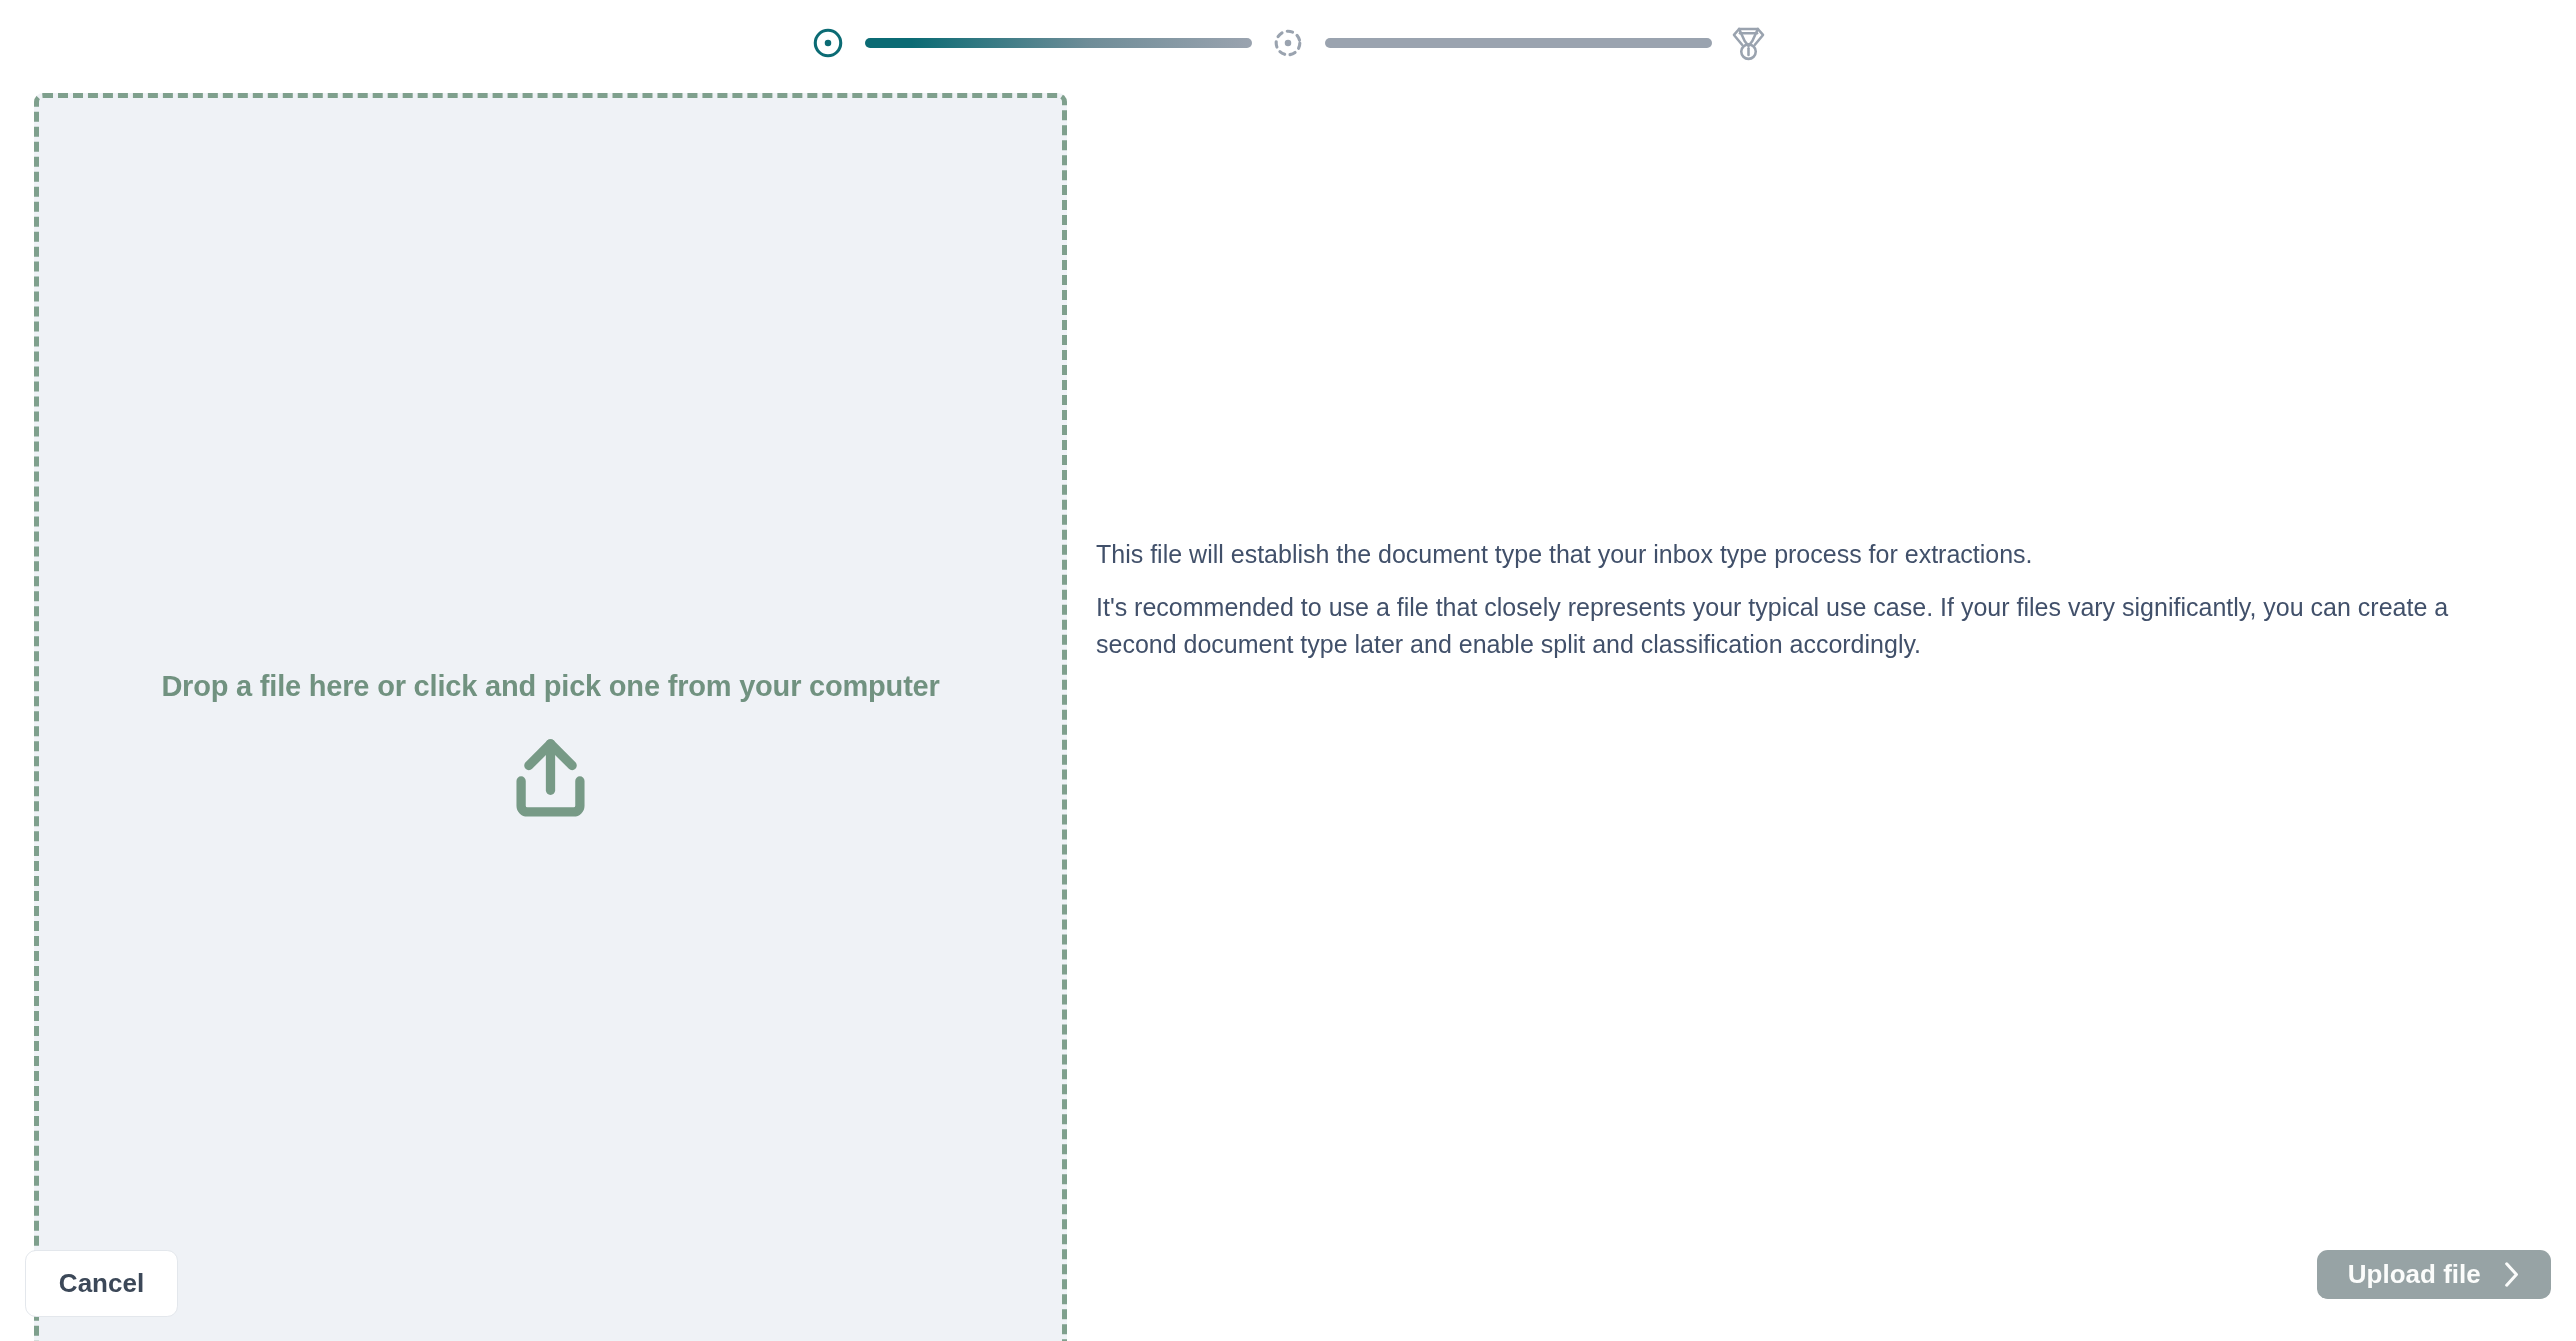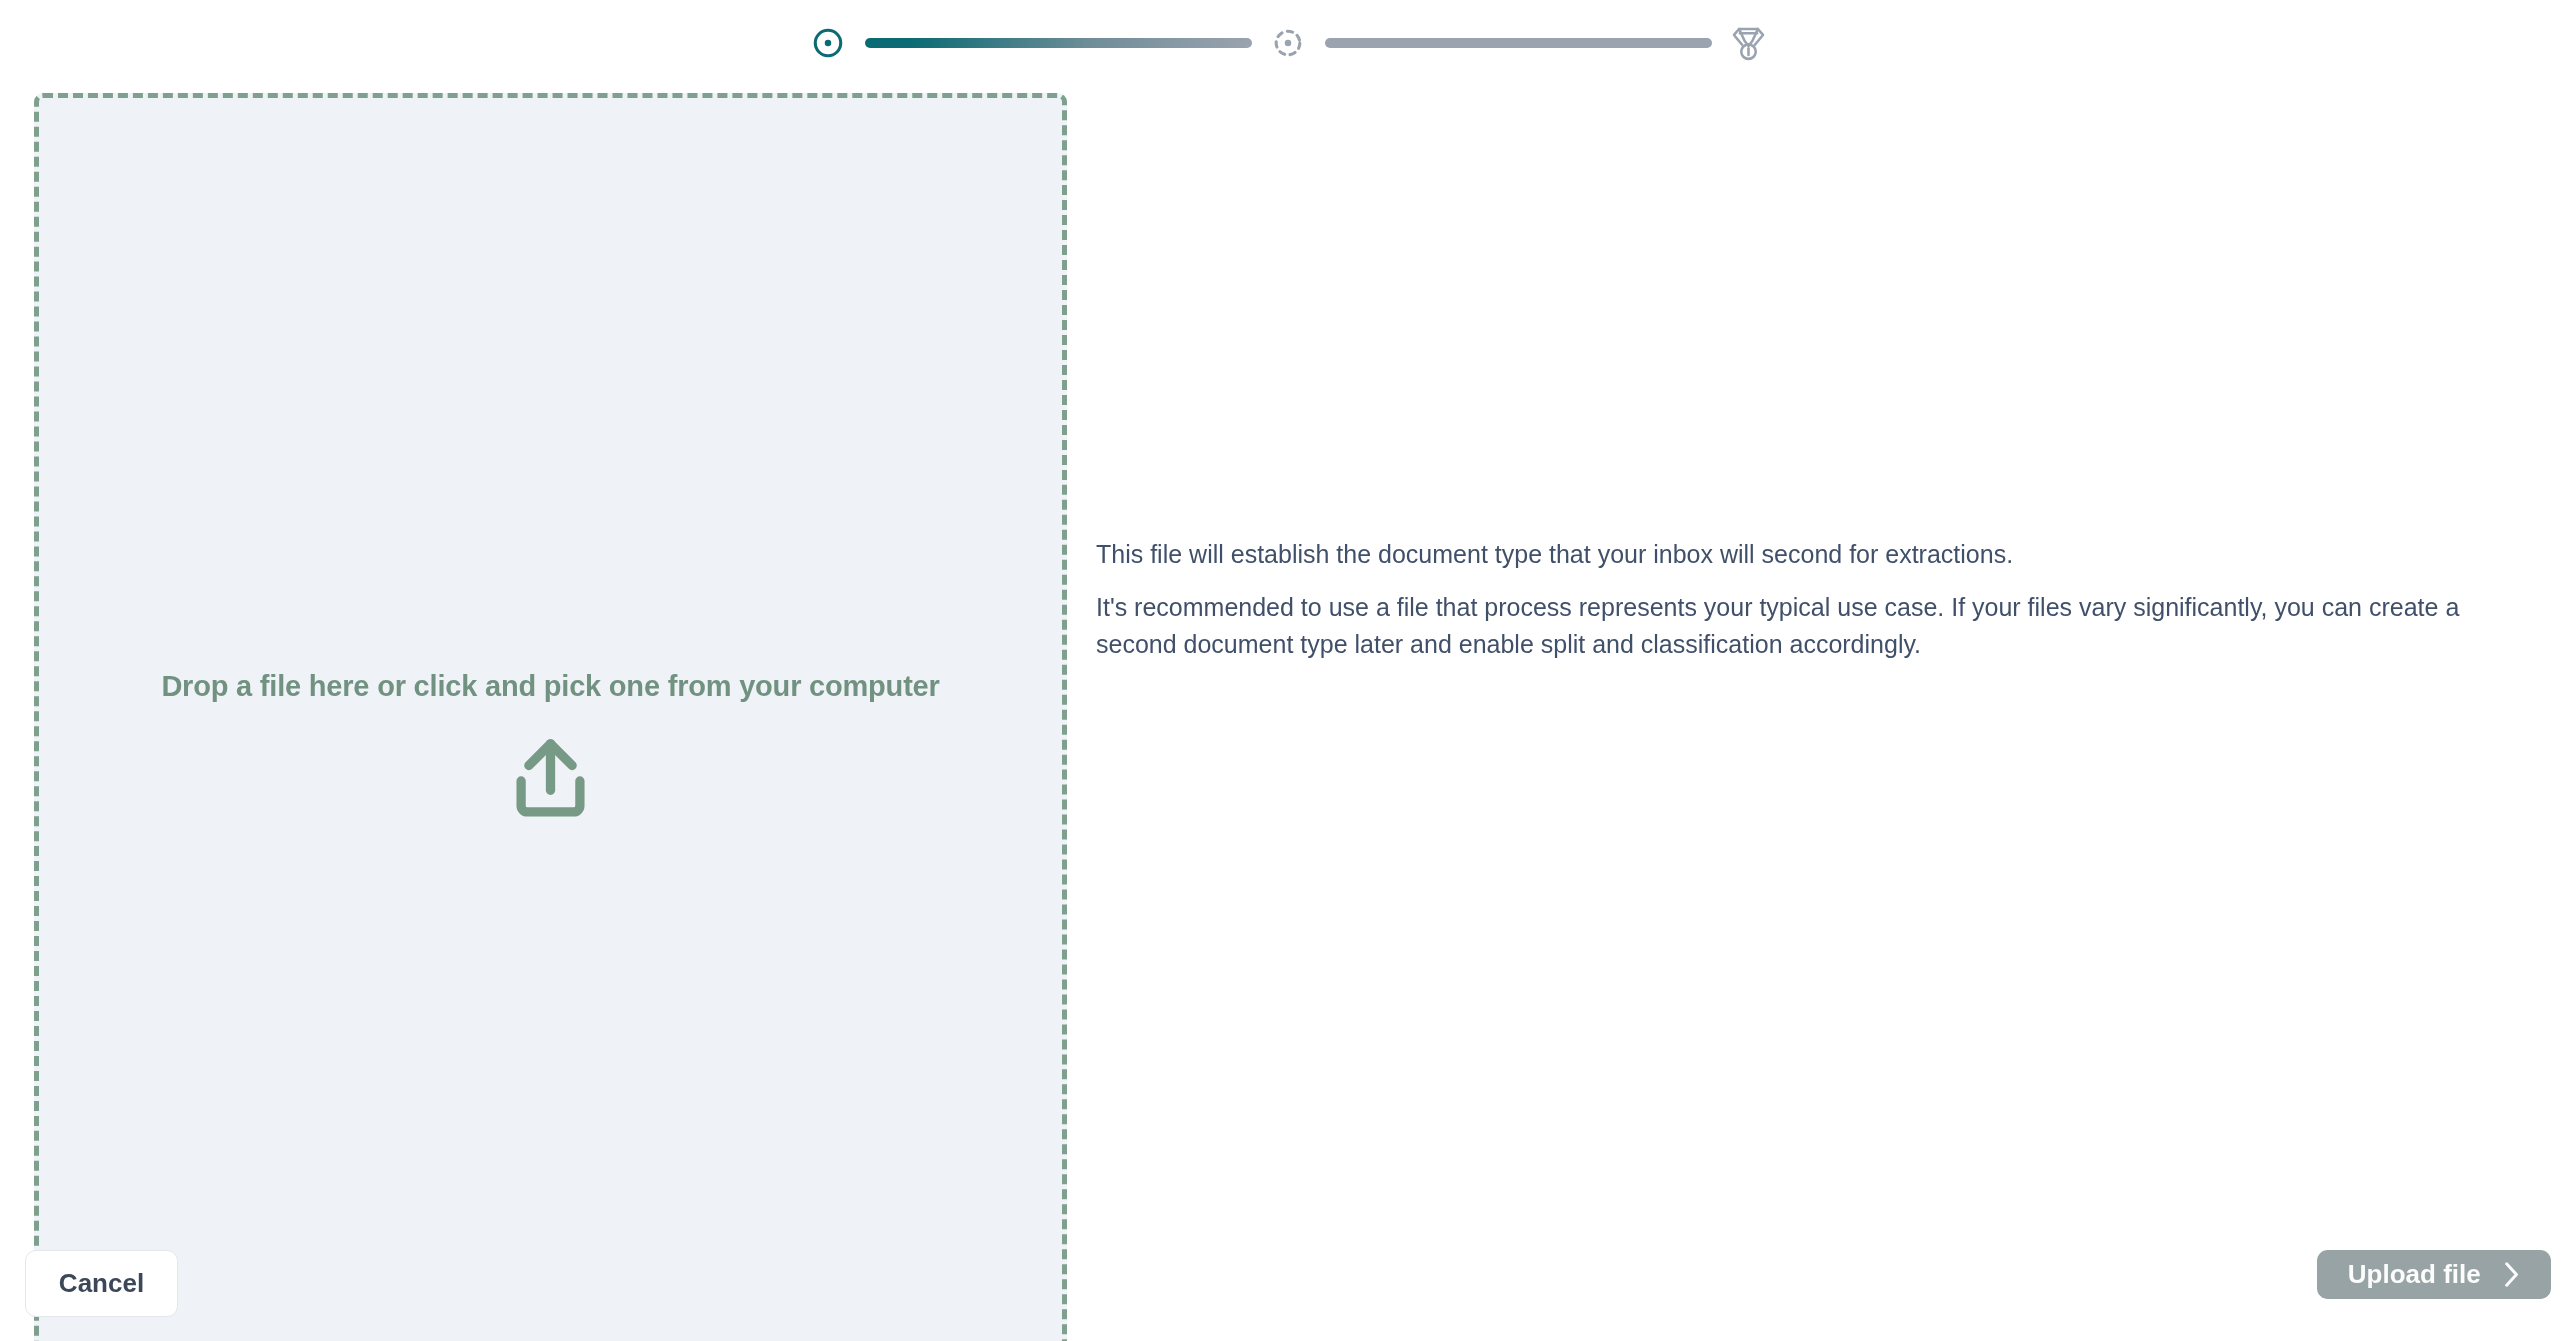--- a/index.html
+++ b/index.html
@@ -199,22 +199,22 @@
     <svg class="upload-glyph" viewBox="0 0 64 60">
       <g fill="none" stroke="#779a86" stroke-width="6" stroke-linecap="round" stroke-linejoin="round">
         <path d="M32 6 V36"></path>
         <path d="M18 20 L32 6 L46 20"></path>
         <path d="M13 30 V46 a4 4 0 0 0 4 4 H47 a4 4 0 0 0 4 -4 V30"></path>
       </g>
     </svg>
   </div>
 
   <div class="info">
-    <p class="info-para">This file will establish the document type that your inbox will second for extractions.</p>
-    <p class="info-para">It's recommended to use a file that process represents your typical use case. If your files vary significantly, you can create a second document type later and enable split and classification accordingly.</p>
+    <p class="info-para">This file will establish the document type that your inbox type process for extractions.</p>
+    <p class="info-para">It's recommended to use a file that closely represents your typical use case. If your files vary significantly, you can create a second document type later and enable split and classification accordingly.</p>
   </div>
 
   <button class="btn-cancel">Cancel</button>
 
   <button class="btn-upload">
     <span>Upload file</span>
     <span class="chev">
       <svg width="16" height="27" viewBox="0 0 18 30">
         <path d="M3 3 L14 15 L3 27" fill="none" stroke="#fbfcfb" stroke-width="3.4" stroke-linecap="round" stroke-linejoin="round"></path>
       </svg>

